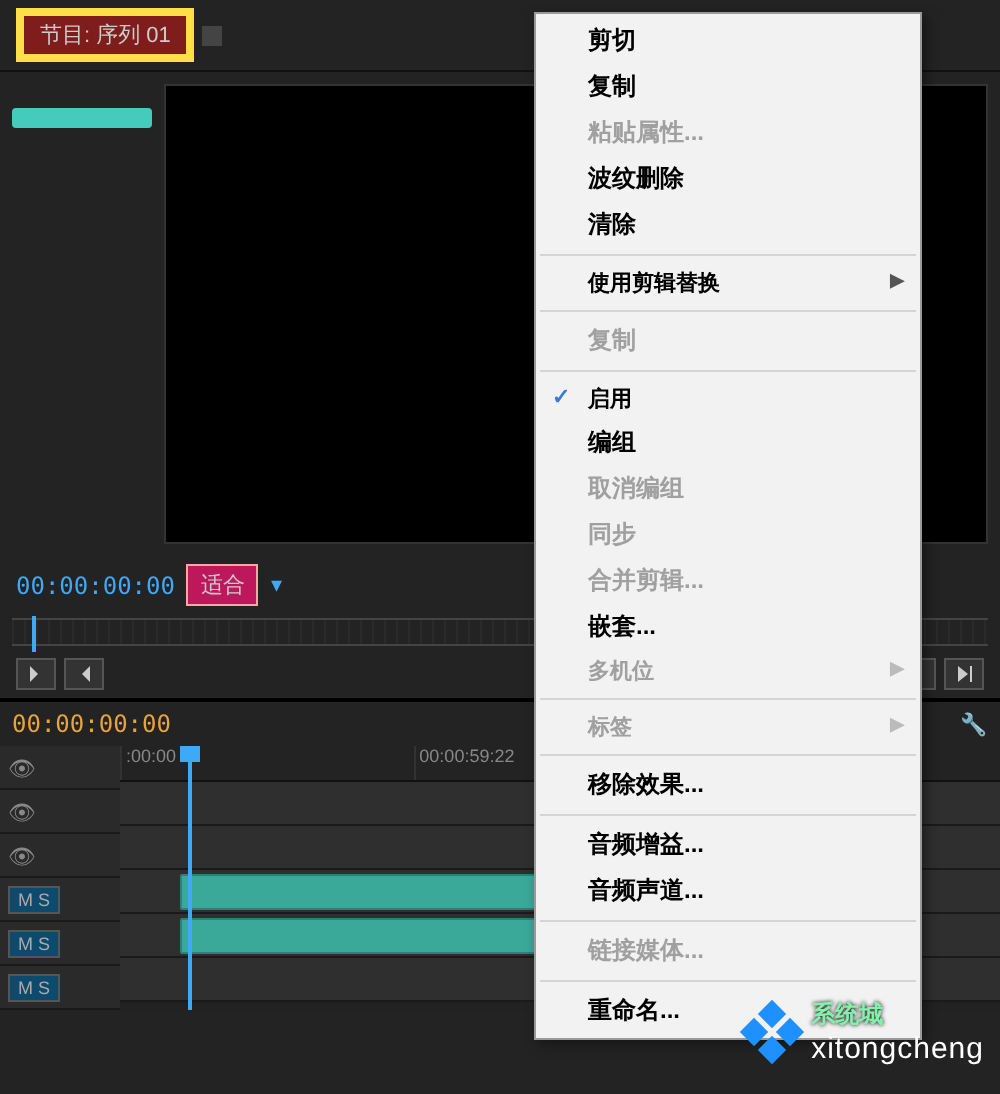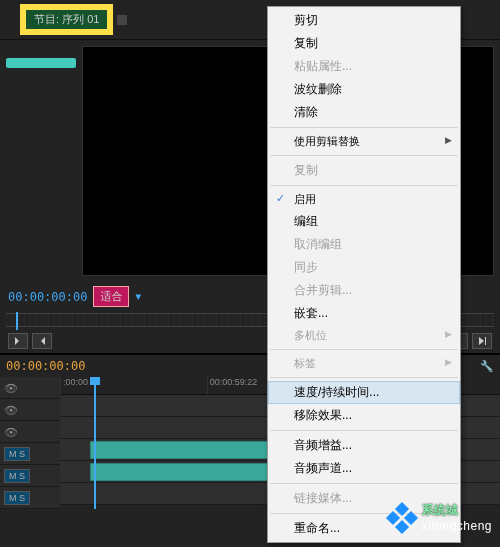--- a/index.html
+++ b/index.html
@@ -1,19 +1,19 @@
 <!DOCTYPE html>
 <html><head>
 <meta charset="utf-8">
 <style>
 * { margin: 0; padding: 0; box-sizing: border-box; font-family: "Microsoft YaHei", sans-serif; font-size: 11px; }
 body { background: #232323; color: #b8b8b8; width: 500px; height: 547px; overflow: hidden; position: relative; }
 
 .panel-header { background: #232323; padding: 4px 8px; border-bottom: 1px solid #111; display: flex; align-items: center; gap: 4px; }
-.tab { background: #14532d; padding: 2px 8px; color: #ccc; border: 6px solid #fde047; margin-left: 12px; }
+.tab { background: #7f1d1d; padding: 2px 8px; color: #ccc; border: 4px solid #fde047; }
 .dropdown-small { width: 10px; height: 10px; background: #444; }
 
 .program-monitor { display: flex; padding: 6px; gap: 6px; }
 .monitor-col { flex: 0 0 70px; }
 .teal-block { background: #44cbbb; height: 10px; border-radius: 2px; margin-top: 12px; }
 .monitor-main { flex: 1; }
 .black-view { background: #000; width: 100%; height: 230px; border: 1px solid #333; }
 
 .controls-row { display: flex; align-items: center; gap: 6px; padding: 4px 8px; color: #3fa9f5; }
 .timecode { color: #3fa9f5; font-family: monospace; font-size: 12px; }
@@ -43,35 +43,35 @@
 .playhead { position:absolute; left:34px; top:0; bottom:0; width:2px; background:#3fa9f5; }
 .playhead::before { content:""; position:absolute; top:0; left:-4px; width:10px; height:8px; background:#3fa9f5; }
 
 .clip-row { height:22px; border-bottom:1px solid #1a1a1a; background:#2f2f2f; display:flex; align-items:center; }
 .clip { height:18px; background:#3aa99a; border:1px solid #2a8278; margin-left:30px; width:220px; border-radius:1px; }
 
 .track-tag { background:#0c4a6e; color:#aaa; padding:1px 4px; font-size:9px; border:1px solid #555; }
 
 
 .ctx-menu { position:absolute; left:267px; top:6px; width:194px; background:#f2f2f2; border:1px solid #999; box-shadow: 2px 2px 6px rgba(0,0,0,0.4); z-index:100; padding: 2px 0; }
-.ctx-item { padding: 3px 22px 3px 26px; color:#000; font-size:12px; position:relative; white-space:nowrap; cursor:default; }
+.ctx-item { padding: 3px 22px 3px 26px; color:#000; font-size:12px; position:relative; white-space:nowrap; cursor:default;font-weight:bold; }
 .ctx-item.disabled { color:#a0a0a0; }
 .ctx-item.highlight { background:#d8e6f2; border:1px solid #a8c8e4; padding: 2px 21px 2px 25px; }
 .ctx-sep { height:1px; background:#d4d4d4; margin:3px 2px; }
 .ctx-check { position:absolute; left:8px; top:3px; color:#3b7bd6; font-size:11px; }
 .ctx-arrow { position:absolute; right:8px; top:4px; font-size:9px; color:#555; }
 .ctx-item.disabled .ctx-arrow { color:#bbb; }
 
 
 .watermark { position:absolute; right:8px; bottom:14px; display:flex; align-items:center; gap:6px; z-index:200; }
 .wm-logo { width:28px; height:28px; position:relative; }
 .wm-d { position:absolute; width:10px; height:10px; background:#1e90ff; transform:rotate(45deg); }
 .wm-logo .d1{ top:0; left:9px; } .wm-logo .d2{ top:9px; left:0; } .wm-logo .d3{ top:9px; left:18px; } .wm-logo .d4{ top:18px; left:9px; }
 .wm-text { color:#86efac; font-size:12px; font-weight:bold; text-shadow:0 0 2px #000; }
-.wm-sub { color:#fff; font-size:12px; display:block; letter-spacing:0.5px; }
+.wm-sub { color:#fff; font-size:15px; display:block; letter-spacing:0.5px; }
 </style>
 </head>
 <body>
 
 <div class="panel-header">
   <span class="tab">节目: 序列 01</span>
   <span class="dropdown-small"></span>
 </div>
 
 <div class="program-monitor">
@@ -191,21 +191,20 @@
   <div class="ctx-item"><span class="ctx-check">✓</span><span>启用</span></div>
   <div class="ctx-item">编组</div>
   <div class="ctx-item disabled">取消编组</div>
   <div class="ctx-item disabled">同步</div>
   <div class="ctx-item disabled">合并剪辑...</div>
   <div class="ctx-item">嵌套...</div>
   <div class="ctx-item disabled"><span>多机位</span><span class="ctx-arrow">▶</span></div>
   <div class="ctx-sep"></div>
   <div class="ctx-item disabled"><span>标签</span><span class="ctx-arrow">▶</span></div>
   <div class="ctx-sep"></div>
-  <div class="ctx-item highlight">速度/持续时间...</div>
   <div class="ctx-item">移除效果...</div>
   <div class="ctx-sep"></div>
   <div class="ctx-item">音频增益...</div>
   <div class="ctx-item">音频声道...</div>
   <div class="ctx-sep"></div>
   <div class="ctx-item disabled">链接媒体...</div>
   <div class="ctx-sep"></div>
   <div class="ctx-item">重命名...</div>
 
 </div>

